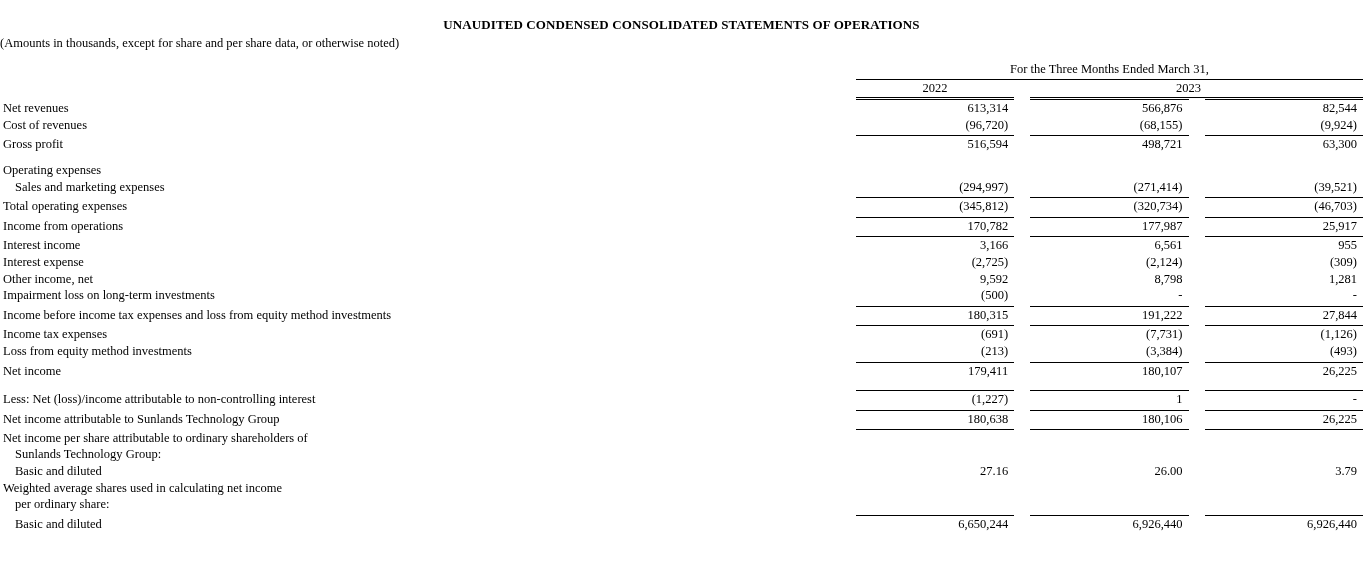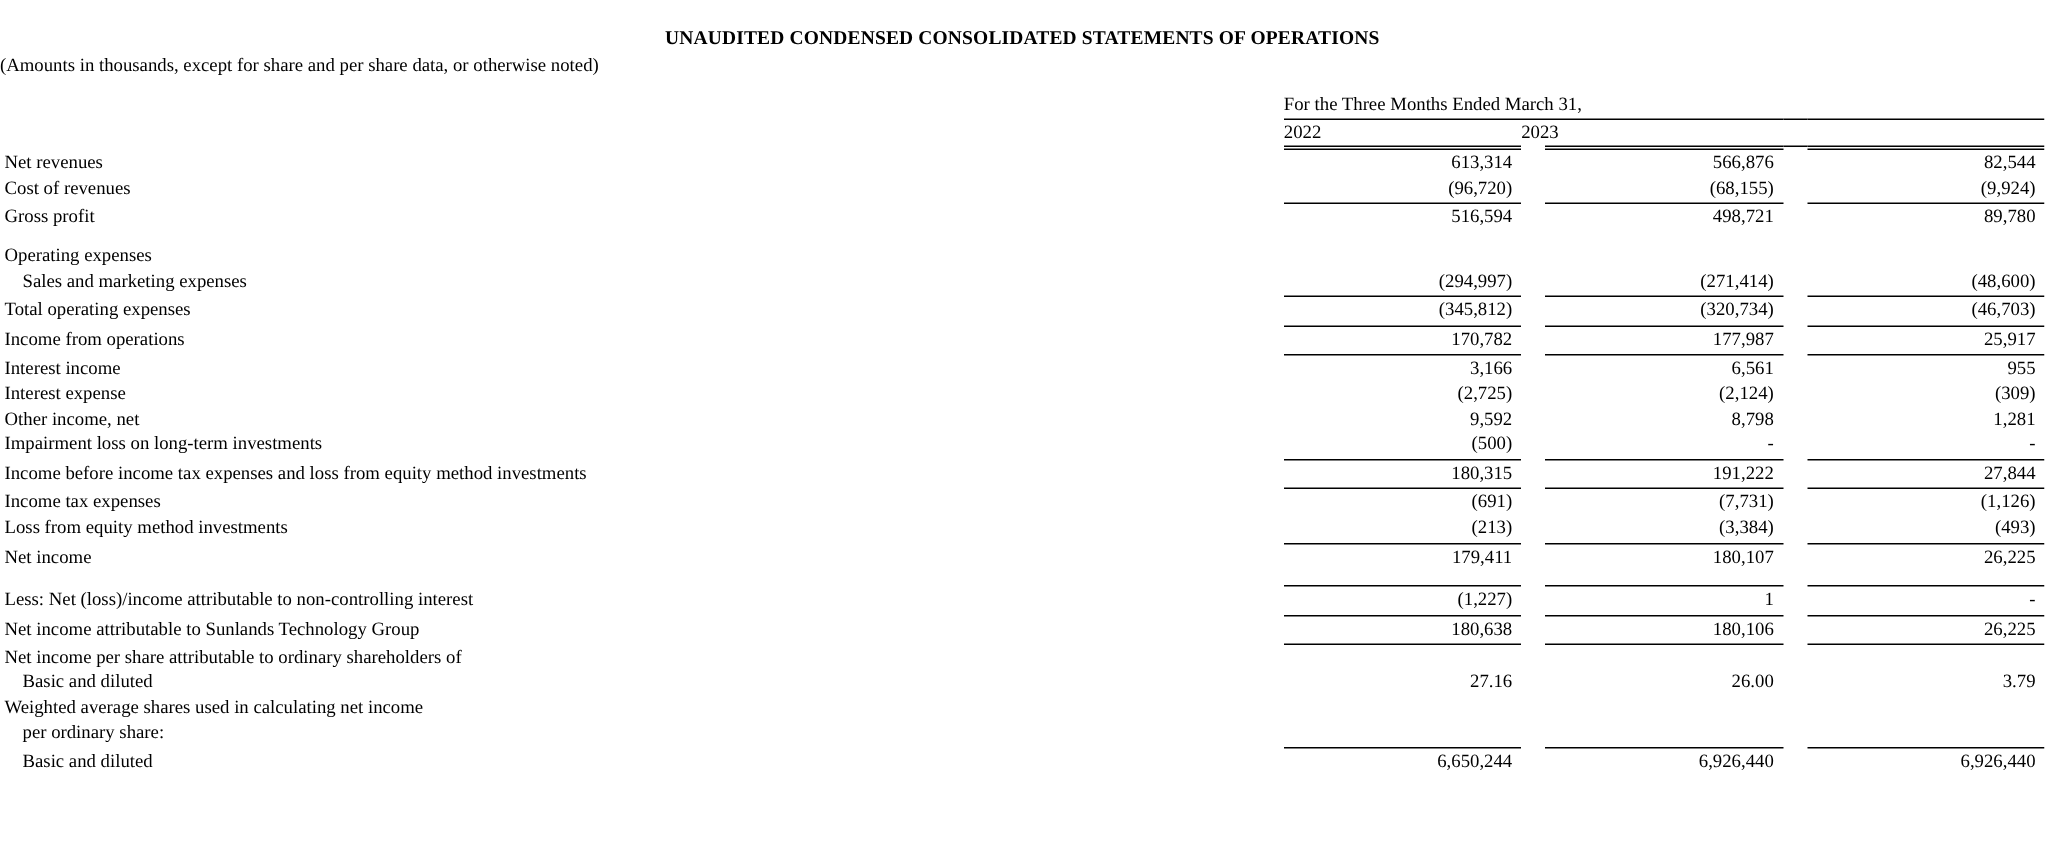--- a/index.html
+++ b/index.html
@@ -48,21 +48,21 @@
     white-space: nowrap;
   }
   .c-label { width: 843px; padding-left: 3px !important; }
   .c-gap   { width: 6px; }
   .c-num   { width: 157px; text-align: right; padding-right: 6px !important; }
   .c-pad   { width: 16px; }
 
   .indent1 { padding-left: 15px !important; }
 
   .hdr-span {
-    text-align: left;
+    text-align: center;
     font-size: 12.5px;
   }
 
   .spacer-row td { height: 9px; line-height: 9px; font-size: 0; }
   .thin-row td { height: 2px; line-height: 2px; font-size: 0; }
 
   .underline-cell {
     border-bottom: 1px solid #000;
     height: 1px;
     font-size: 0;
@@ -147,21 +147,21 @@
           <td></td>
           <td class="underline-cell"></td>
         </tr>
         <tr>
           <td class="c-label">Gross profit</td>
           <td></td>
           <td class="c-num">516,594</td>
           <td></td>
           <td class="c-num">498,721</td>
           <td></td>
-          <td class="c-num">89,780</td>
+          <td class="c-num">63,300</td>
         </tr>
         <tr class="spacer-row">
           <td class="c-label"></td>
           <td></td>
           <td class="c-num"></td>
           <td></td>
           <td class="c-num"></td>
           <td></td>
           <td class="c-num"></td>
         </tr>
@@ -174,21 +174,21 @@
           <td></td>
           <td class="c-num"></td>
         </tr>
         <tr>
           <td class="c-label indent1">Sales and marketing expenses</td>
           <td></td>
           <td class="c-num">(294,997)</td>
           <td></td>
           <td class="c-num">(271,414)</td>
           <td></td>
-          <td class="c-num">(48,600)</td>
+          <td class="c-num">(39,521)</td>
         </tr>
         <tr class="thin-row">
           <td></td>
           <td></td>
           <td class="underline-cell"></td>
           <td></td>
           <td class="underline-cell"></td>
           <td></td>
           <td class="underline-cell"></td>
         </tr>
@@ -384,20 +384,29 @@
         <tr>
           <td class="c-label">Net income per share attributable to ordinary shareholders of</td>
           <td></td>
           <td class="c-num"></td>
           <td></td>
           <td class="c-num"></td>
           <td></td>
           <td class="c-num"></td>
         </tr>
         <tr>
+          <td class="c-label indent1">Sunlands Technology Group:</td>
+          <td></td>
+          <td class="c-num"></td>
+          <td></td>
+          <td class="c-num"></td>
+          <td></td>
+          <td class="c-num"></td>
+        </tr>
+        <tr>
           <td class="c-label indent1">Basic and diluted</td>
           <td></td>
           <td class="c-num">27.16</td>
           <td></td>
           <td class="c-num">26.00</td>
           <td></td>
           <td class="c-num">3.79</td>
         </tr>
         <tr>
           <td class="c-label">Weighted average shares used in calculating net income</td>

